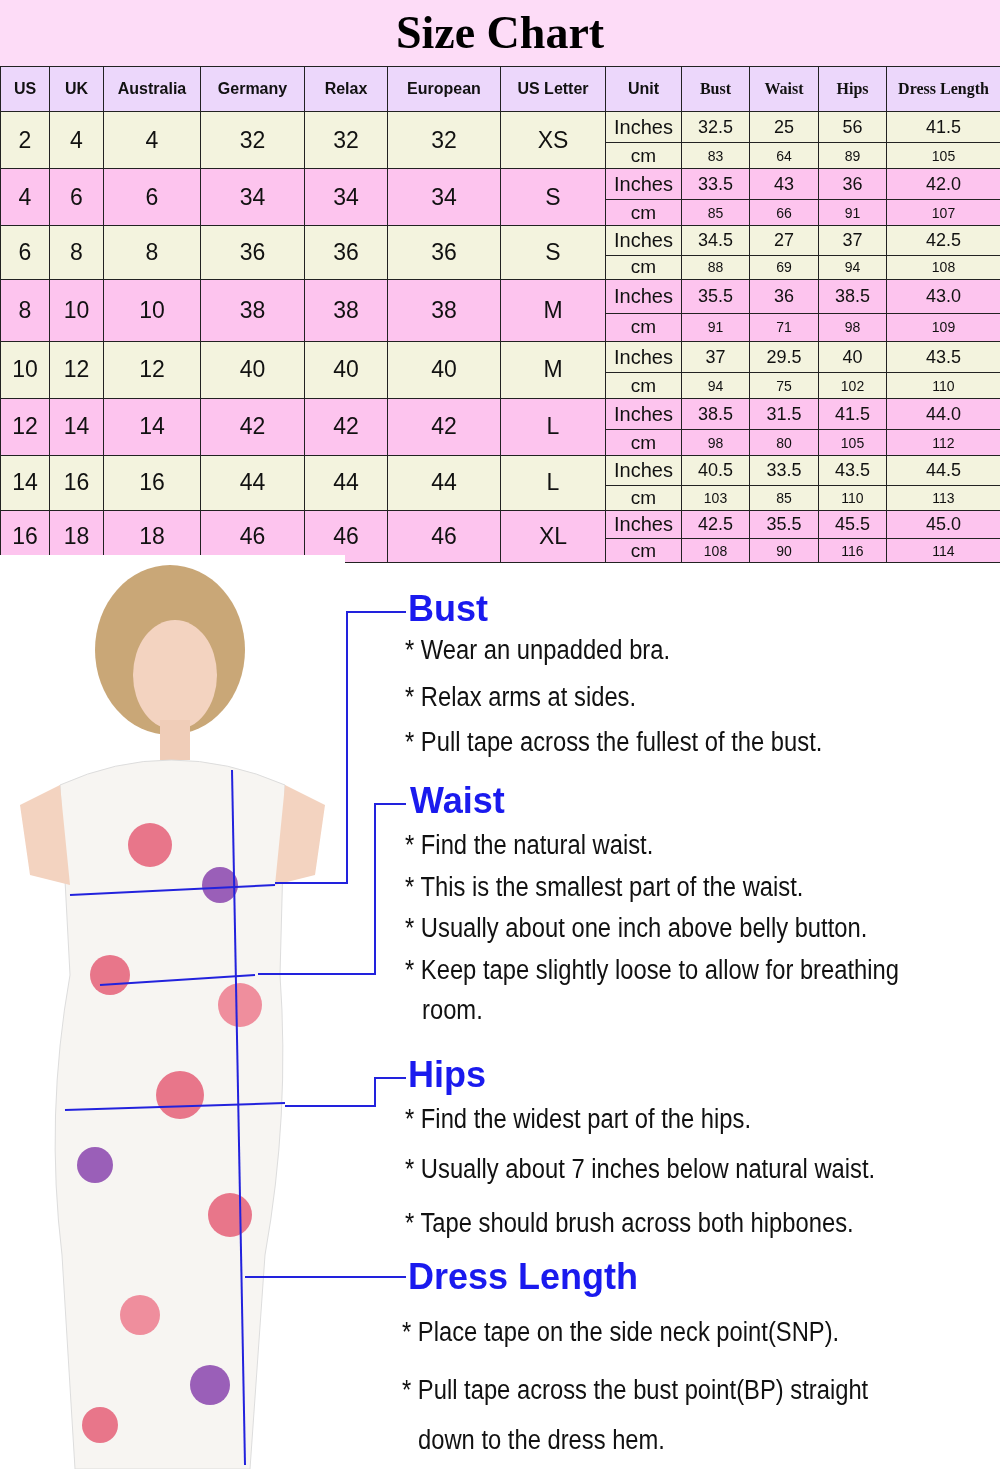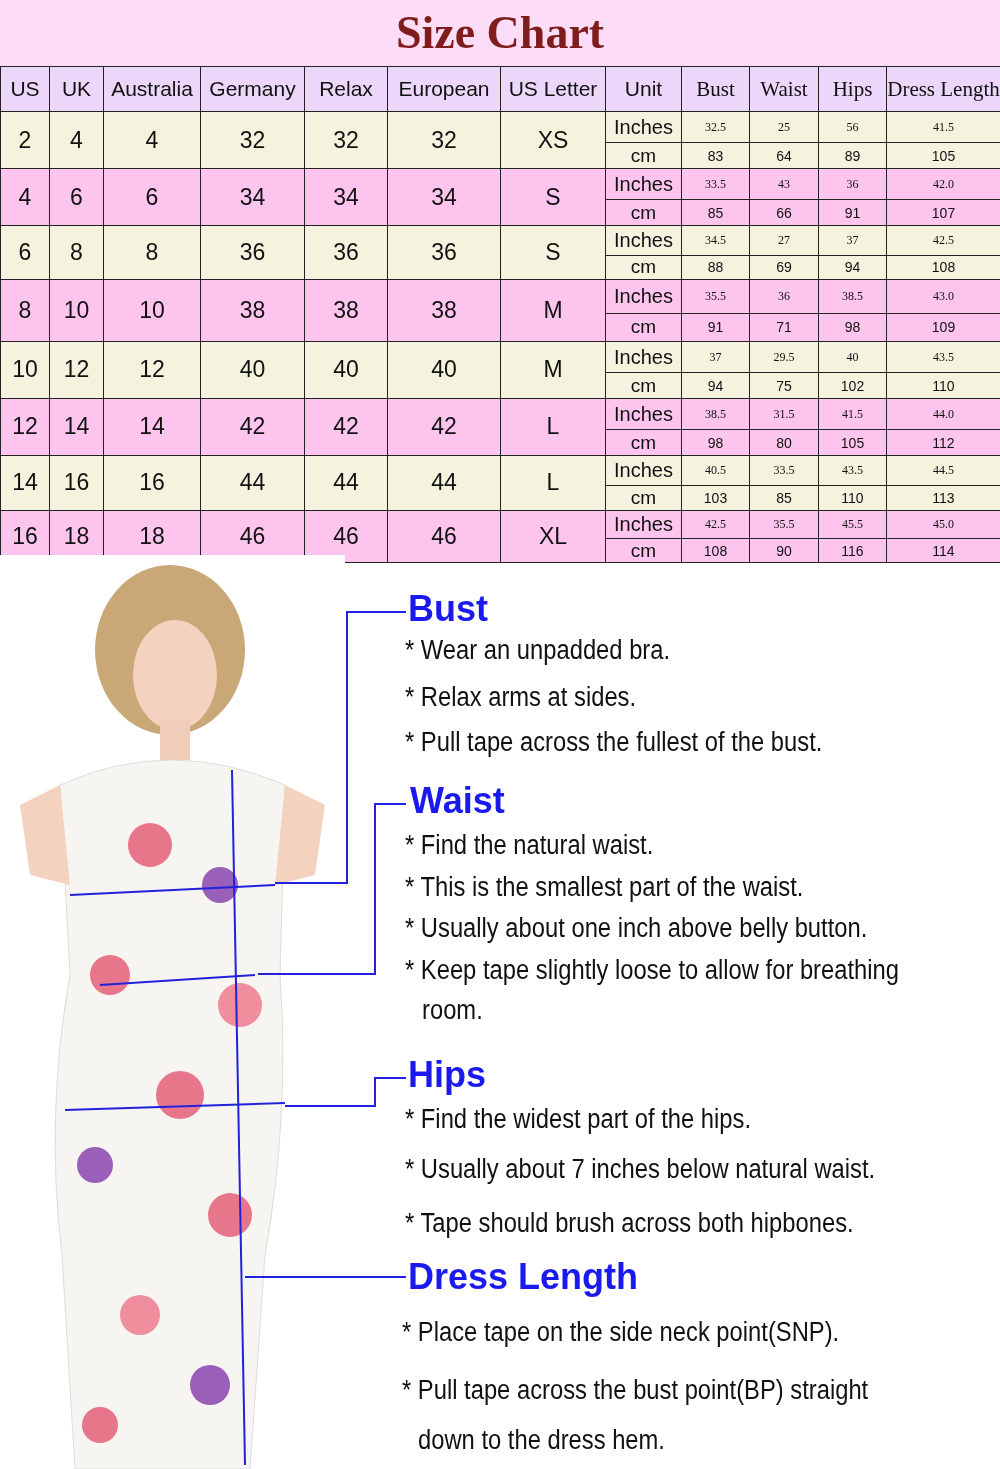--- a/index.html
+++ b/index.html
@@ -1,29 +1,29 @@
 <!DOCTYPE html>
 <html><head>
 <meta charset="utf-8">
 <style>
   html,body{margin:0;padding:0;background:#fff;}
   body{width:1000px;height:1469px;position:relative;overflow:hidden;font-family:"Liberation Sans",sans-serif;}
   .title-bar{position:absolute;left:0;top:0;width:1000px;height:66px;background:#fddcf7;text-align:center;}
-  .title-bar h1{margin:0;font-family:"Liberation Serif",serif;font-weight:bold;font-size:46px;line-height:66px;color:#7f1d1d;}
+  .title-bar h1{margin:0;font-family:"Liberation Serif",serif;font-weight:bold;font-size:46px;line-height:66px;color:#000000;}
   table.chart{position:absolute;left:0;top:66px;width:1000px;border-collapse:collapse;table-layout:fixed;}
   table.chart td,table.chart th{border:1.5px solid #222;padding:0;text-align:center;color:#111;}
-  table.chart th{background:#ecd7fb;font-weight:normal;font-size:21px;height:44px;}
+  table.chart th{background:#ecd7fb;font-weight:bold;font-size:16px;height:44px;}
   th.serif{font-family:"Liberation Serif",serif;font-size:19px;}
   th.small{font-size:17px;}
   tr.y td{background:#f3f3de;}
   tr.p td{background:#fdc4ee;}
   td.big{font-size:23px;}
   td.unit-in{font-size:20px;height:27px;}
   td.unit-cm{font-size:19px;color:#777;height:24px;}
-  td.val-in{font-size:12px;font-family:Liberation Serif, serif;}
+  td.val-in{font-size:18px;}
   td.val-cm{font-size:14px;color:#777;}
   .photo{position:absolute;left:0;top:555px;width:345px;height:914px;background:#fff;}
   .guide{position:absolute;background:#2222dd;}
   .sec-title{position:absolute;color:#1a1aee;font-size:36px;margin:0;}
   .bullet{position:absolute;color:#111;font-size:27px;font-stretch:condensed;transform-origin:left top;transform:scaleX(0.88);white-space:nowrap;}
 </style>
 </head>
 <body>
 
 <div class="title-bar">

